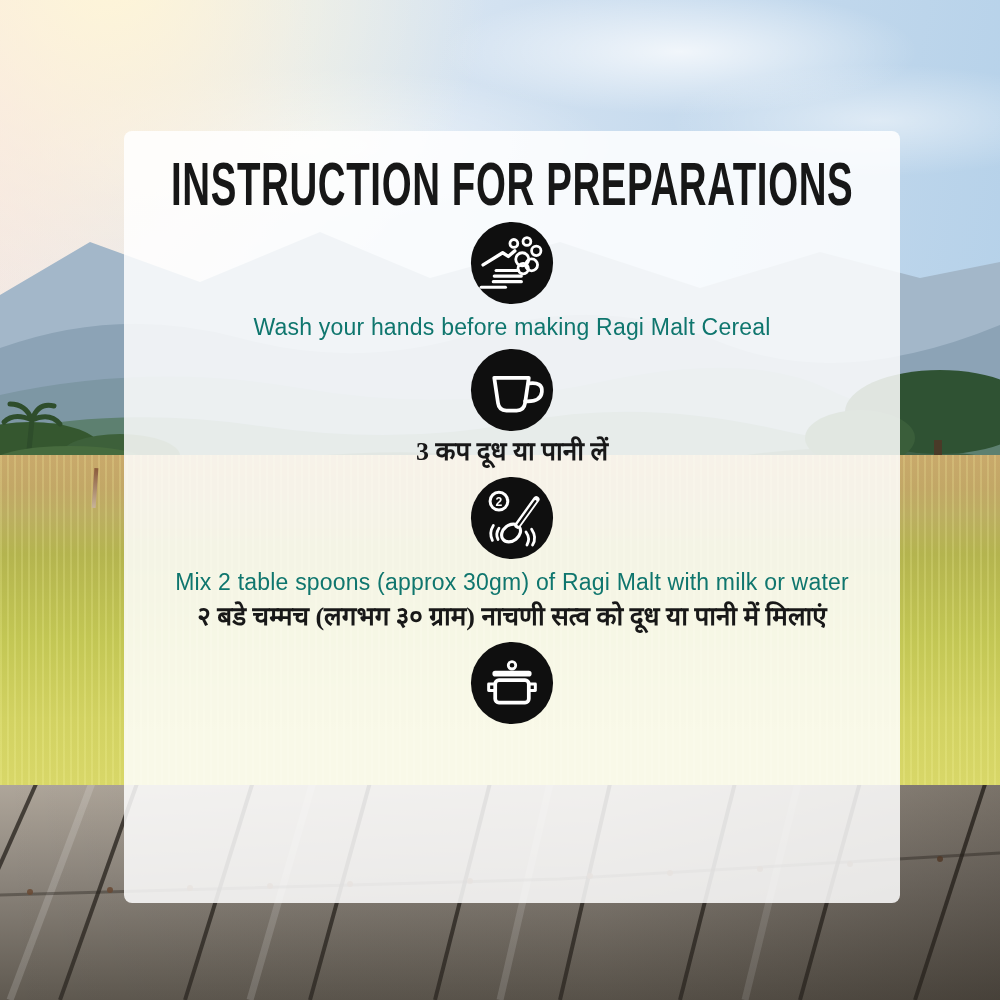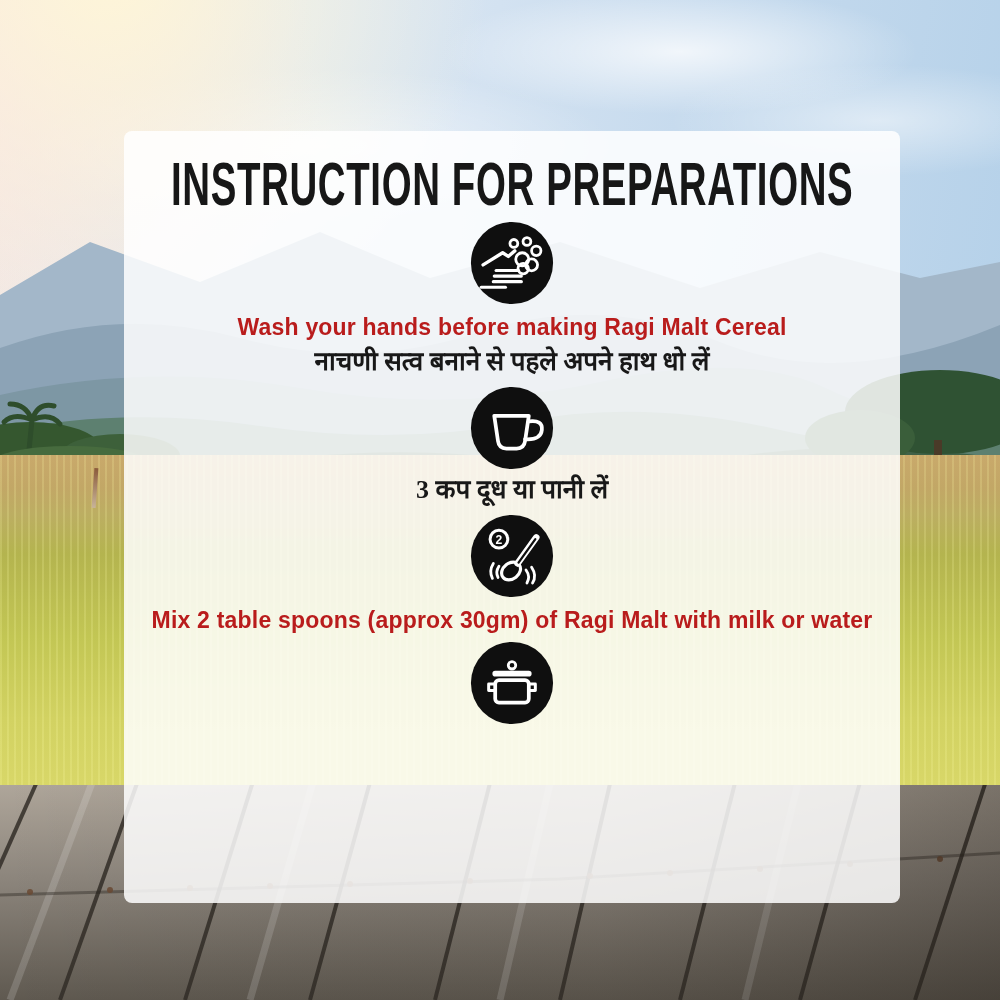--- a/index.html
+++ b/index.html
@@ -28,22 +28,22 @@
 
   
   .card{position:absolute;left:112px;top:131px;width:776px;height:772px;
     background:rgba(255,255,255,.85);border-radius:8px;
     display:flex;flex-direction:column;align-items:center;margin-left:12px;}
   .title{margin-top:22px;white-space:nowrap;font-weight:bold;font-size:62px;
     line-height:62px;color:#171717;transform:scale(.62,1);transform-origin:center;
     letter-spacing:1px;}
   .step{display:flex;flex-direction:column;align-items:center;margin-top:6px;}
   .icon-wrap{width:84px;height:84px;}
-  .en{margin-top:8px;font-size:23px;line-height:29px;color:#b91c1c;letter-spacing:.2px;
-    white-space:nowrap;font-weight:bold;}
+  .en{margin-top:8px;font-size:23px;line-height:29px;color:#0f766e;letter-spacing:.2px;
+    white-space:nowrap;}
   .step-4 .en{font-size:21px;}
   .hi{margin-top:2px;font-family:"Liberation Serif",serif;font-weight:bold;
     font-size:26px;line-height:36px;color:#181818;white-space:nowrap;}
 </style>
 </head>
 <body>
 
 <div class="stage">
 
   <div class="sky"></div>
@@ -135,21 +135,20 @@
             <circle cx="66" cy="47" r="6.4" stroke-width="3"></circle>
             <circle cx="57" cy="51" r="5.6" stroke-width="3"></circle>
             <path d="M28,53 L52,53" stroke-width="3.4"></path>
             <path d="M26,59 L55,59" stroke-width="3.4"></path>
             <path d="M25,65 L55,65" stroke-width="3.4"></path>
             <path d="M12,71 L38,71" stroke-width="3.4"></path>
           </g>
         </svg>
       </div>
       <div class="en">Wash your hands before making Ragi Malt Cereal</div>
-      <div class="hi">नाचणी सत्व बनाने से पहले अपने हाथ धो लें</div>
     </div>
 
     <div class="step step-2">
       <div class="icon-wrap">
         <svg viewBox="0 0 90 90" width="84" height="84">
           <circle cx="45" cy="45" r="44" fill="#0f0f0f"></circle>
           <g stroke="#ffffff" fill="none" stroke-linecap="round" stroke-linejoin="round">
             <path d="M26,32 H63 L59,59 Q58,67 50,67 H39 Q31,67 30,59 Z" stroke-width="4"></path>
             <path d="M63,38 Q78,36 77,47 Q76,58 59,57" stroke-width="4"></path>
           </g>
@@ -169,20 +168,21 @@
             <path d="M25,53 q-5,8 -1,16" stroke-width="3"></path>
             <path d="M31,56 q-4,6 -1,12" stroke-width="3"></path>
             <path d="M60,60 q5,7 1,14" stroke-width="3"></path>
             <path d="M66,57 q6,9 1,17" stroke-width="3"></path>
           </g>
           <line x1="52" y1="52" x2="70" y2="27" stroke="#0f0f0f" stroke-width="2.4" stroke-linecap="round"></line>
           <text x="31" y="32" text-anchor="middle" font-size="13" font-weight="bold" fill="#ffffff" font-family="Liberation Sans, sans-serif">2</text>
         </svg>
       </div>
       <div class="en">Mix 2 table spoons (approx 30gm) of Ragi Malt with milk or water</div>
+      <div class="hi">२ बडे चम्मच (लगभग ३० ग्राम) नाचणी सत्व को दूध या पानी में मिलाएं</div>
     </div>
 
     <div class="step step-4">
       <div class="icon-wrap">
         <svg viewBox="0 0 90 90" width="84" height="84">
           <circle cx="45" cy="45" r="44" fill="#0f0f0f"></circle>
           <g stroke="#ffffff" fill="none" stroke-linecap="round" stroke-linejoin="round">
             <circle cx="45" cy="26" r="4" stroke-width="3"></circle>
             <rect x="27" y="42" width="36" height="24" rx="4" stroke-width="4"></rect>
             <path d="M27,46 h-7 v7 h7" stroke-width="3.2"></path>

